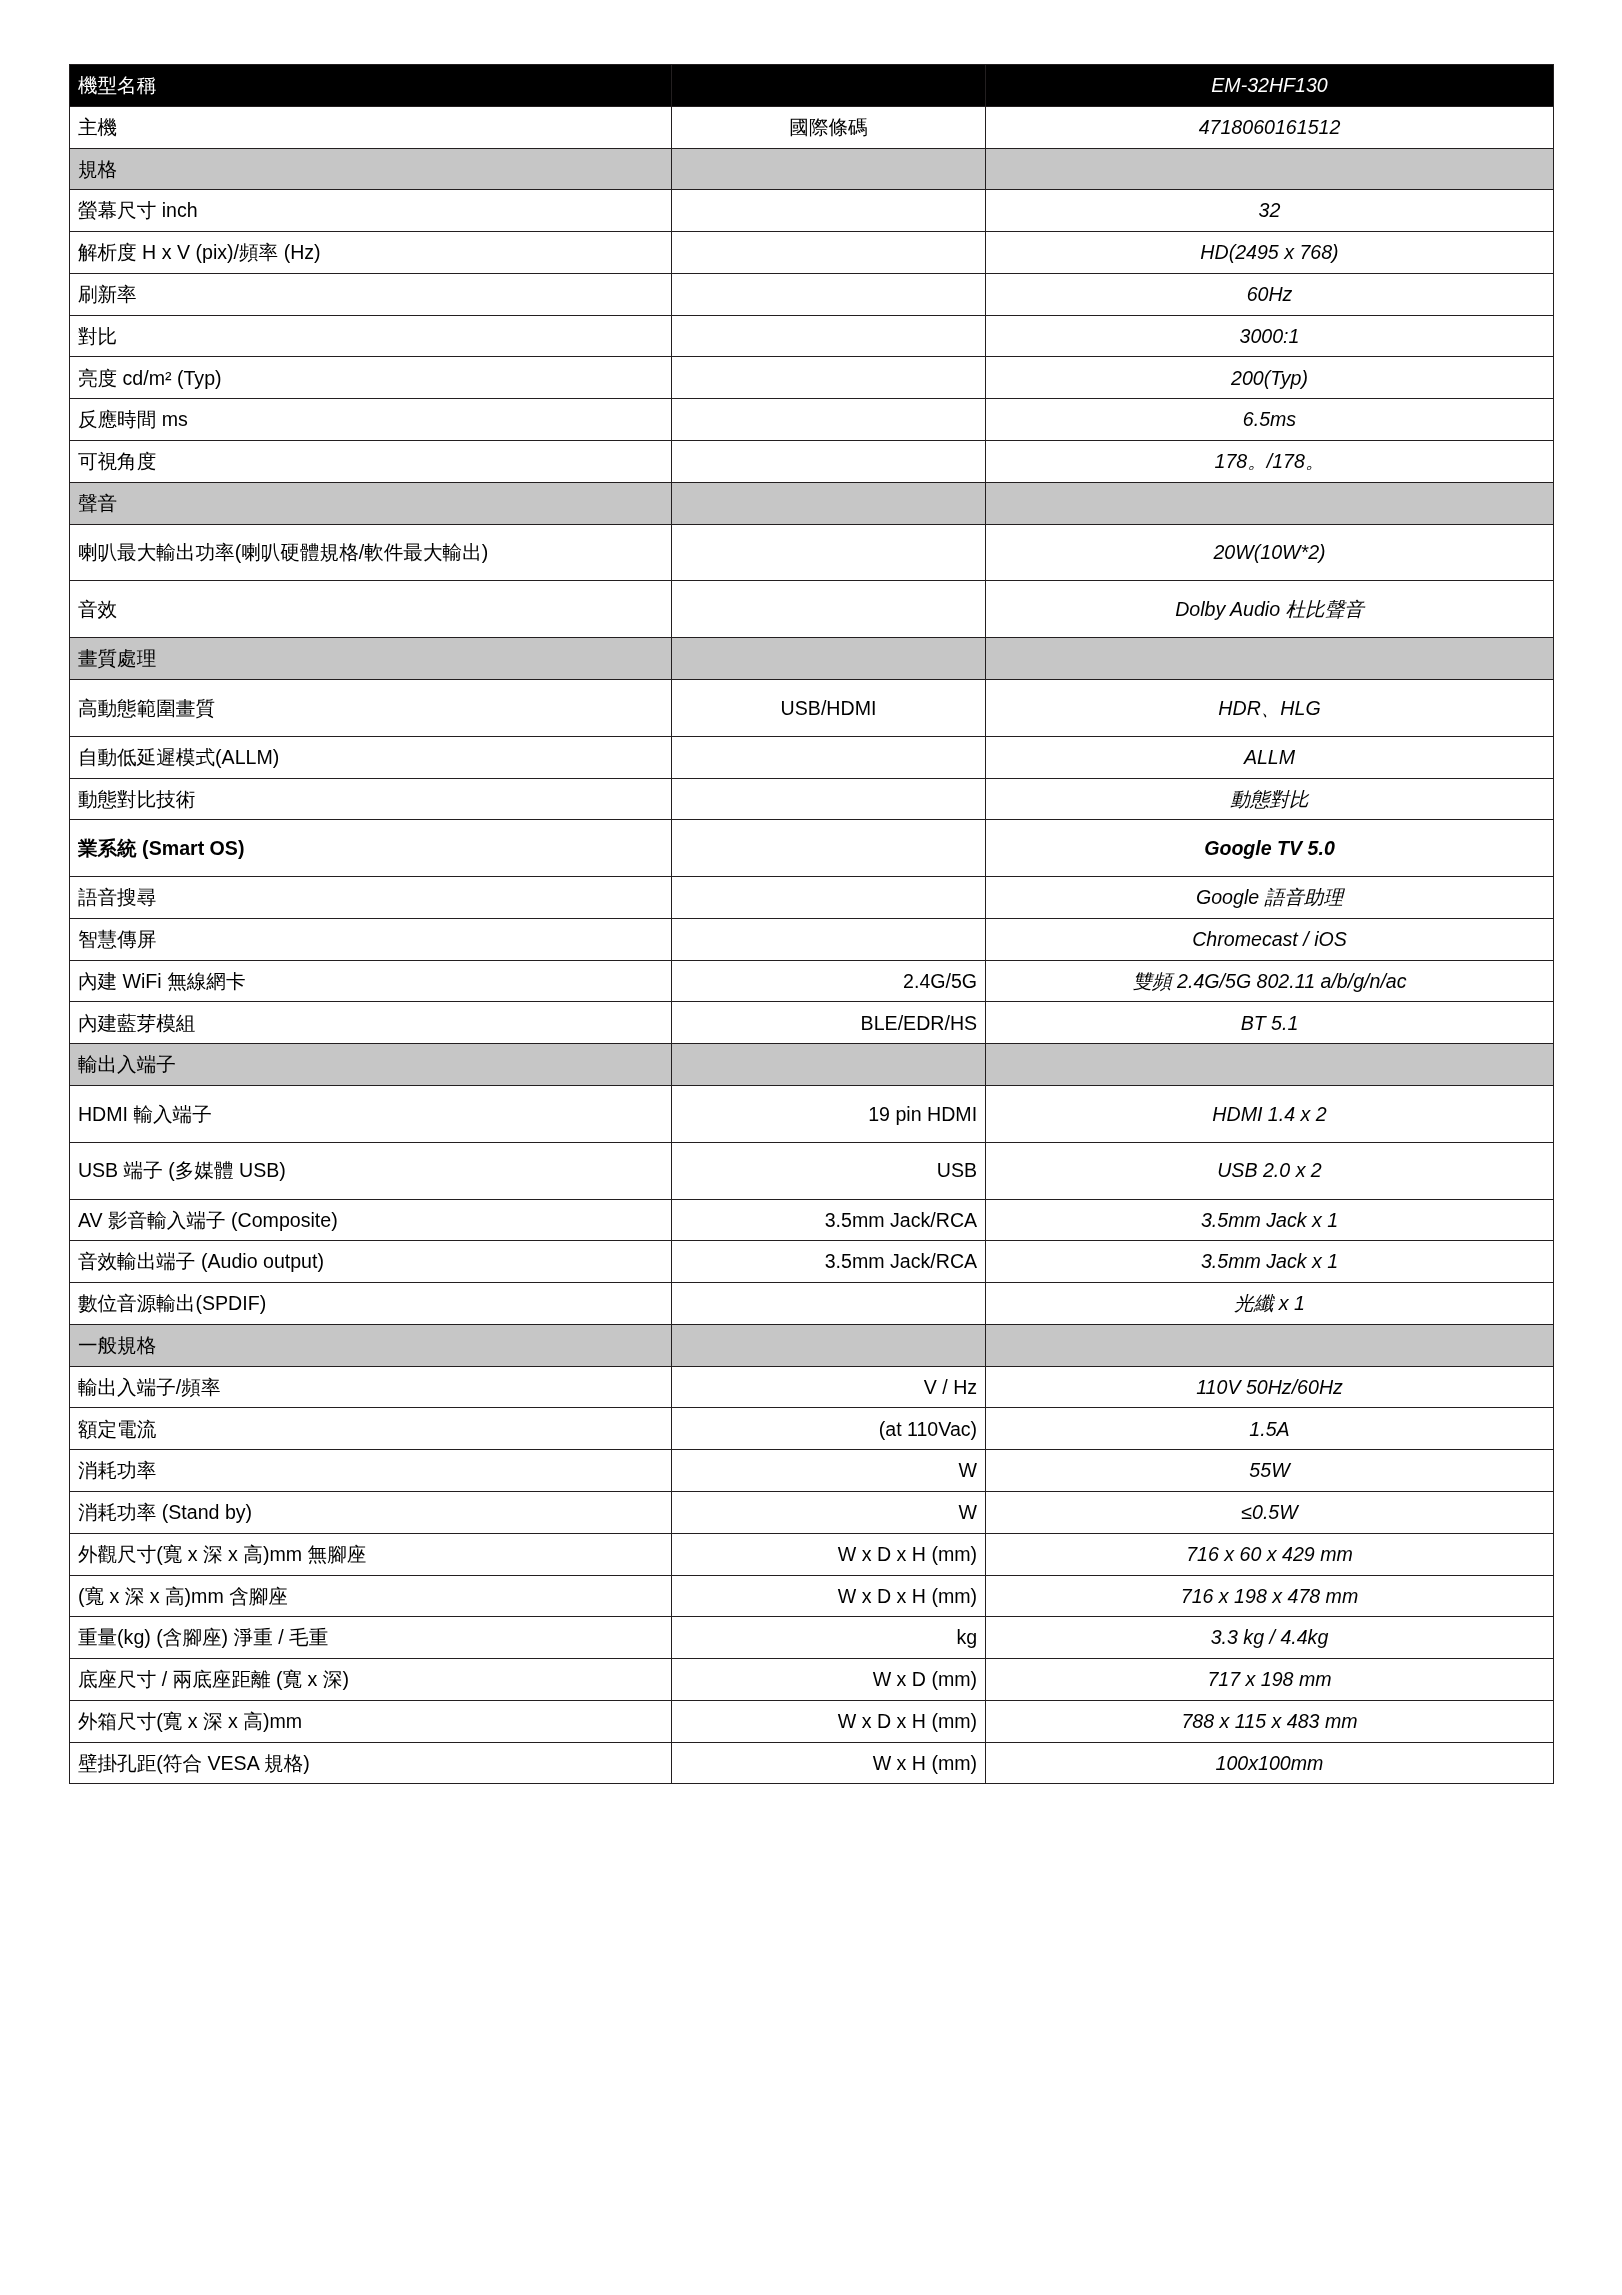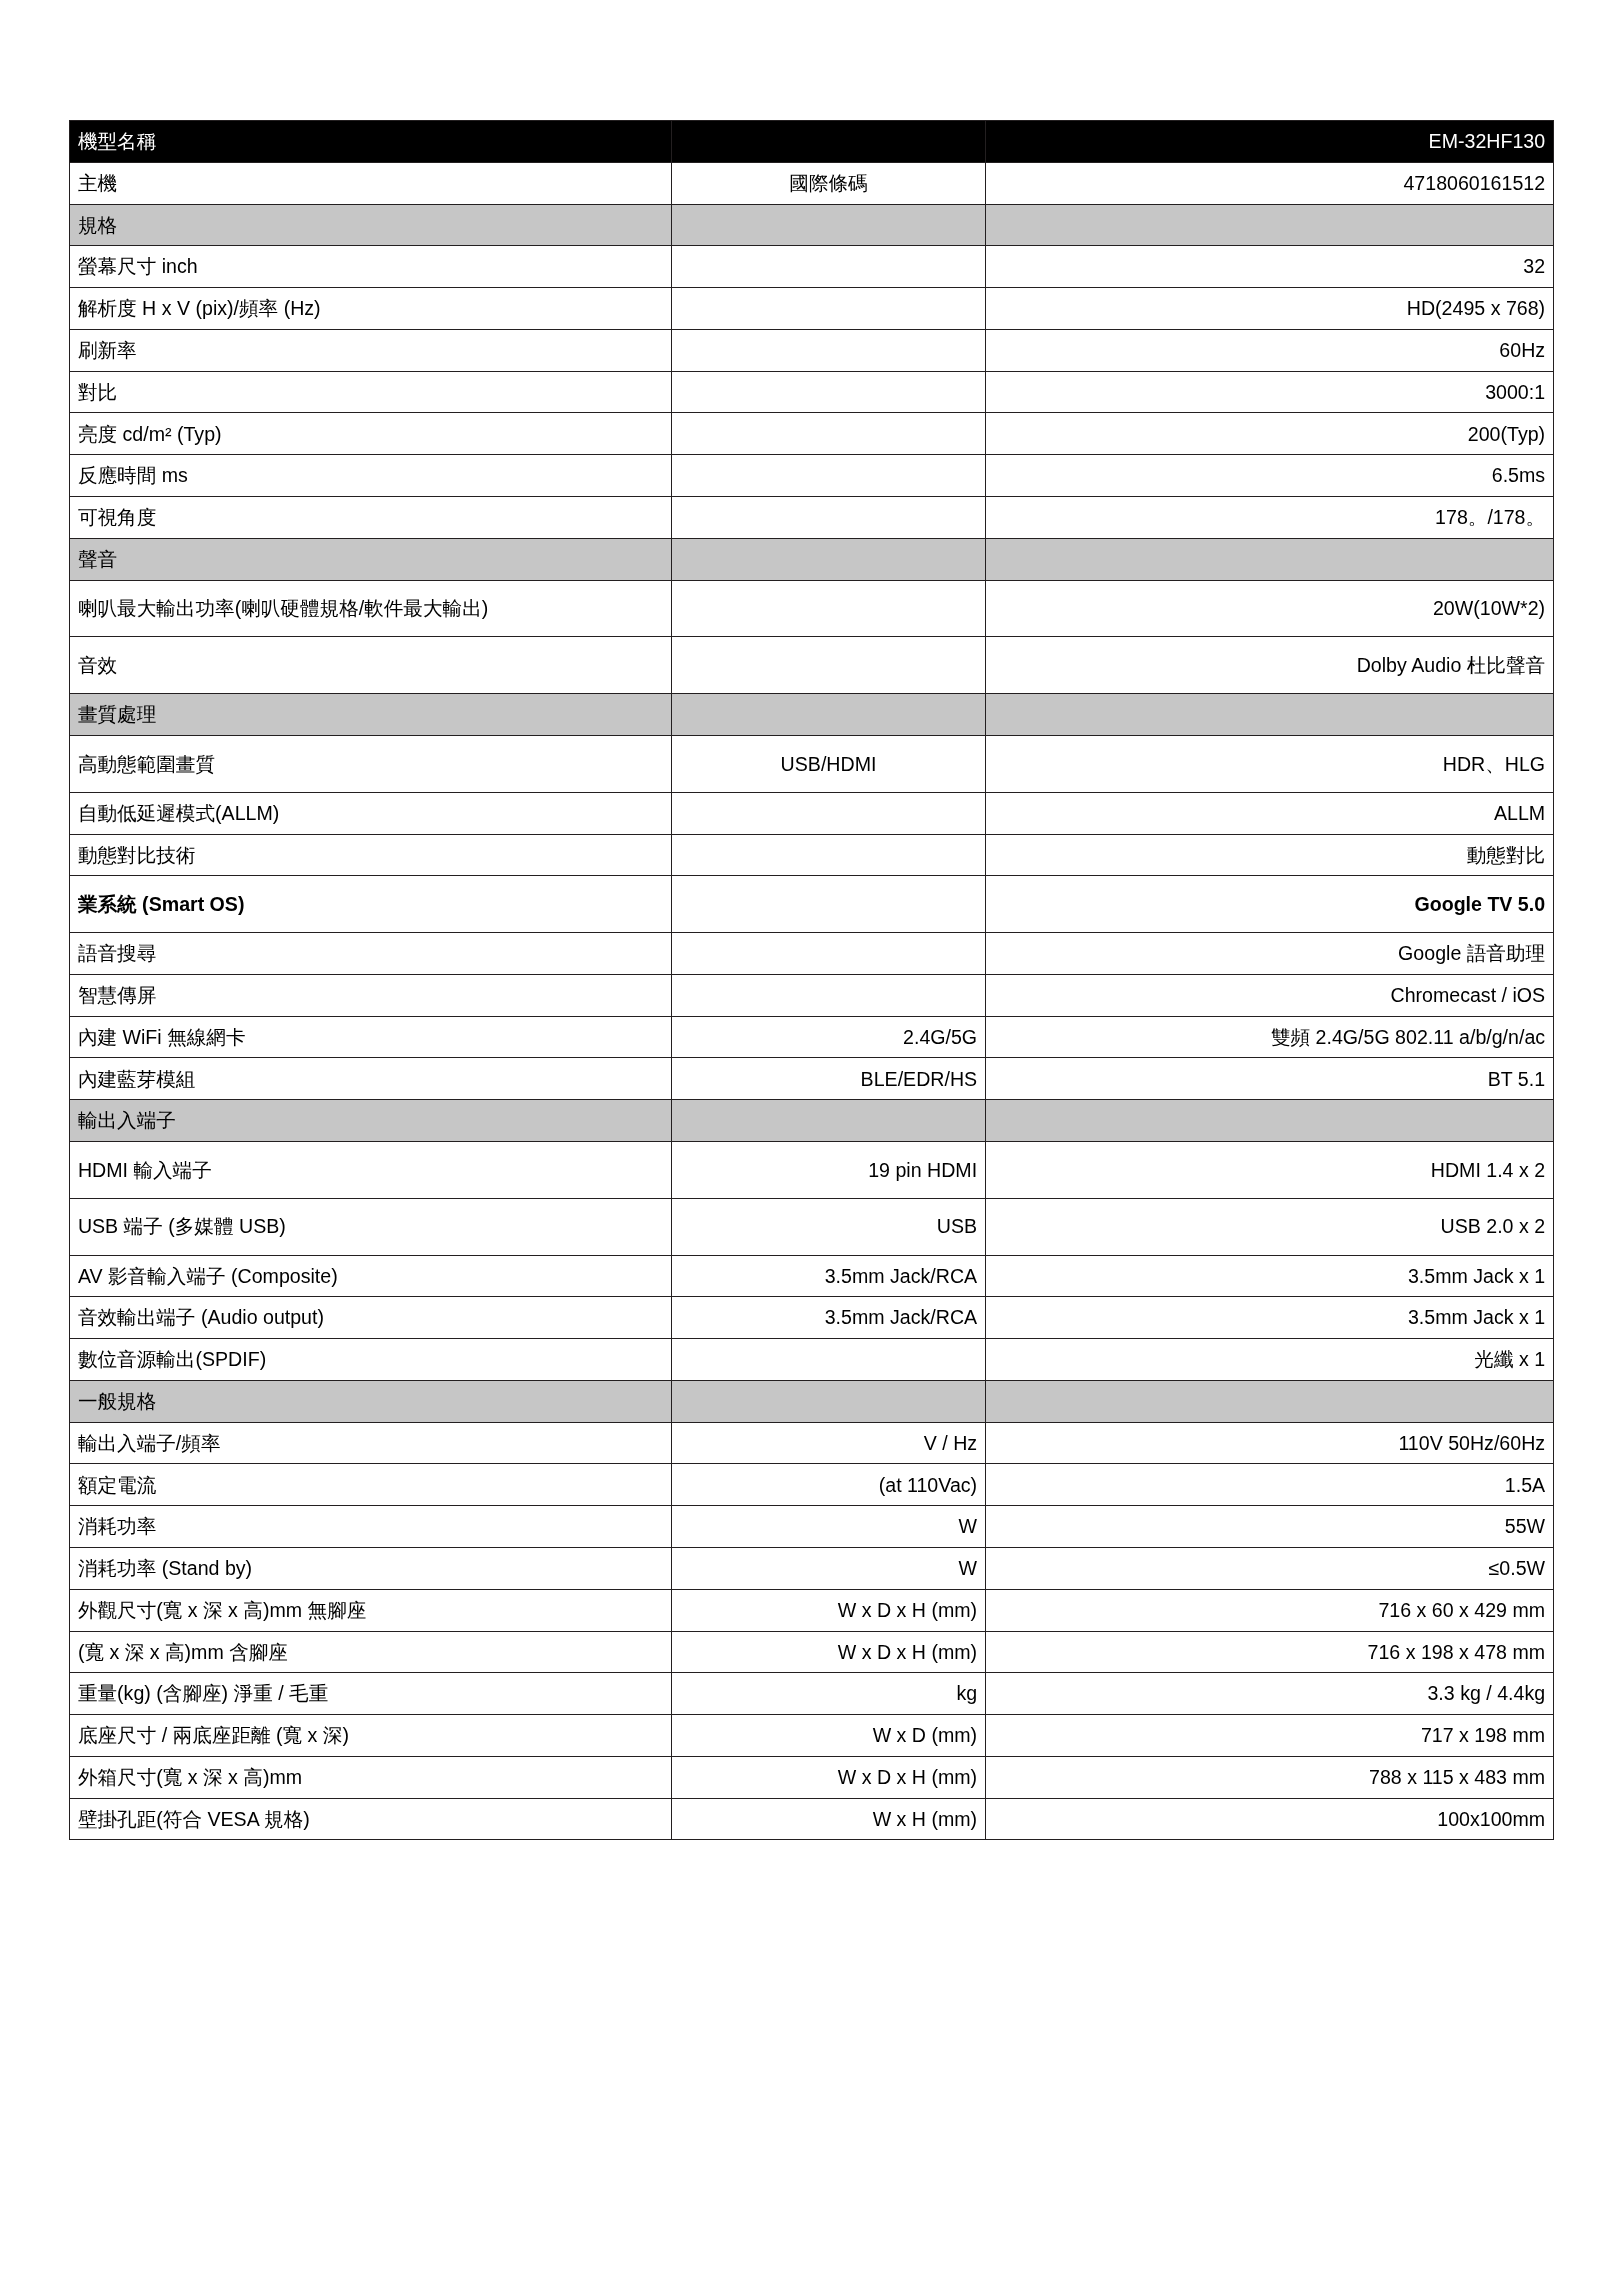--- a/index.html
+++ b/index.html
@@ -11,42 +11,42 @@
     width: 1623px;
     height: 2295px;
     font-family: "Liberation Sans", sans-serif;
     color: #000000;
   }
   .page {
     position: relative;
     width: 1623px;
     height: 2036px;
     box-sizing: border-box;
-    padding: 120px 69px 0 69px;
+    padding: 64px 69px 0 69px;
   }
   table.spec {
     width: 1484px;
     border-collapse: collapse;
     table-layout: fixed;
     font-size: 19.6px;
   }
   table.spec col.c1 { width: 602px; }
   table.spec col.c2 { width: 314px; }
   table.spec col.c3 { width: 568px; }
   table.spec td {
     border: 1.3px solid #231f20;
     padding: 3.9px 7.9px;
     height: 33px;
     vertical-align: middle;
     line-height: 1.25;
     word-break: break-word;
   }
   td.col1 { text-align: left; }
   td.col2 { text-align: right; }
-  td.col3 { text-align: right; }
+  td.col3 { text-align: center; font-style: italic; }
 
   tr.header td {
     background: #000000;
     color: #ffffff;
     font-weight: normal;
   }
   tr.header td.col3 {
     background: #000000;
     color: #ffffff;
   }

